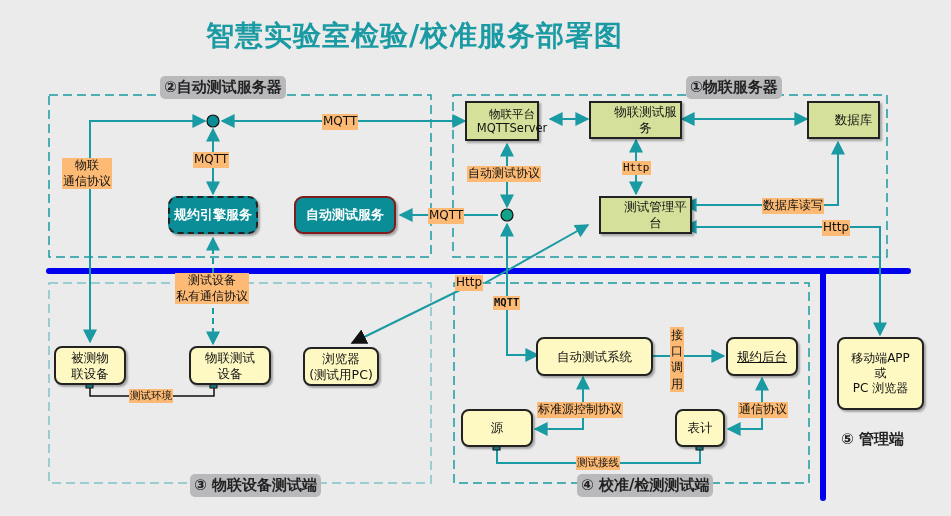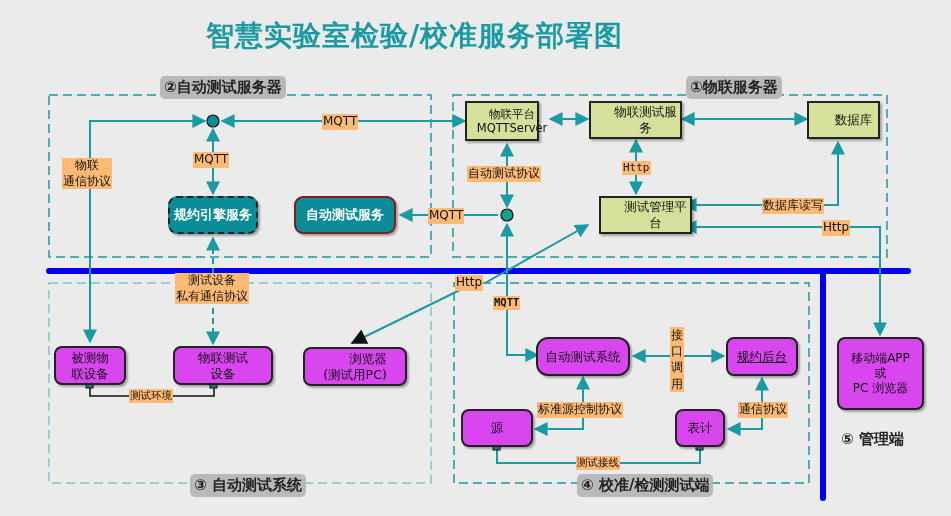--- a/index.html
+++ b/index.html
@@ -6,21 +6,21 @@
   body { width:951px; height:516px; background:#ebebeb; position:relative; overflow:hidden;
          font-family:"DejaVu Sans","Liberation Sans",sans-serif; }
   #diagram { position:absolute; left:0; top:0; }
   .title { position:absolute; left:0; width:829px; top:17px; text-align:center; font-size:28px; font-weight:bold;
            color:#1a9aa2; letter-spacing:1px; }
   .zone-label { position:absolute; background:#b9b9bc; border-radius:5px; font-weight:bold; color:#222;
                 font-size:15px; padding:2px 4px; white-space:nowrap; }
   .node { position:absolute; display:flex; align-items:center; justify-content:center; text-align:center;
           font-size:12.5px; color:#111; box-sizing:border-box; line-height:1.25; white-space:pre-line; }
   .node.green { background:#d5e19a; border:2px solid #222; box-shadow:2px 2px 2px rgba(0,0,0,0.3);padding-left:20px; }
-  .node.cyan { background:#d946ef; border:2px solid #222; border-radius:8px; box-shadow:2px 2px 2px rgba(0,0,0,0.3); }
+  .node.cyan { background:#fef9c3; border:2px solid #222; border-radius:8px; box-shadow:2px 2px 2px rgba(0,0,0,0.3); }
   .node.teal { background:#0a8d96; border:2px solid #7f1d1d; border-radius:9px; color:#fff; font-weight:bold; font-size:13px; box-shadow:2px 2px 2px rgba(0,0,0,0.3);}
   .node.teal.dashed { border:2px dashed #222; }
   .lbl { position:absolute; font-size:12px; color:#111; text-align:center; white-space:pre-line; line-height:1.3; }
   .lbl.bg { background:#fdba74; padding:0 1px;text-align:center; }
   .lbl.small { font-size:10.5px; }
   .lbl.mono { font-family:"DejaVu Sans Mono",monospace; font-size:11px; }
   .side-label { position:absolute; font-weight:bold; font-size:15px; color:#222; white-space:nowrap; }
 </style>
 </head>
 <body>
@@ -91,41 +91,41 @@
   <rect x="86" y="381" width="7" height="7" fill="#1a9aa2" stroke="#111"></rect>
   <rect x="210" y="381" width="7" height="7" fill="#1a9aa2" stroke="#111"></rect>
   <rect x="493" y="443" width="7" height="7" fill="#1a9aa2" stroke="#111"></rect>
   <rect x="696" y="443" width="7" height="7" fill="#1a9aa2" stroke="#111"></rect>
 </svg>
 
 <div class="title">智慧实验室检验/校准服务部署图</div>
 
 <div class="zone-label" style="left:160px;top:76px;">②自动测试服务器</div>
 <div class="zone-label" style="left:686px;top:76px;">①物联服务器</div>
-<div class="zone-label" style="left:190px;top:474px;">③ 自动测试系统</div>
+<div class="zone-label" style="left:190px;top:474px;">③ 物联设备测试端</div>
 <div class="zone-label" style="left:577px;top:474px;">④ 校准/检测测试端</div>
 <div class="side-label" style="left:841px;top:430px;">⑤ 管理端</div>
 
 <div class="node green" style="left:465px;top:101px;width:74px;height:40px;font-size:11.5px;">物联平台
 MQTTServer</div>
 <div class="node green" style="left:589px;top:101px;width:93px;height:38px;">物联测试服务</div>
 <div class="node green" style="left:807px;top:101px;width:73px;height:38px;">数据库</div>
 <div class="node green" style="left:589px;top:196px;width:93px;height:38px;margin-left:10px;">测试管理平台</div>
 
 <div class="node teal dashed" style="left:168px;top:196px;width:90px;height:38px;">规约引擎服务</div>
 <div class="node teal" style="left:294px;top:196px;width:102px;height:38px;">自动测试服务</div>
 
 <div class="node cyan" style="left:54px;top:346px;width:72px;height:39px;">被测物
 联设备</div>
-<div class="node cyan" style="left:173px;top:346px;width:100px;height:39px;">物联测试
+<div class="node cyan" style="left:189px;top:346px;width:82px;height:39px;">物联测试
 设备</div>
-<div class="node cyan" style="left:303px;top:347px;width:104px;height:39px;text-align:right;">浏览器
+<div class="node cyan" style="left:303px;top:347px;width:76px;height:39px;">浏览器
 (测试用PC)</div>
 
-<div class="node cyan" style="left:536px;top:337px;width:94px;height:39px;border-radius:12px;">自动测试系统</div>
+<div class="node cyan" style="left:536px;top:337px;width:117px;height:39px;">自动测试系统</div>
 <div class="node cyan" style="left:726px;top:337px;width:72px;height:39px;text-decoration:underline;">规约后台</div>
 <div class="node cyan" style="left:461px;top:409px;width:72px;height:38px;">源</div>
 <div class="node cyan" style="left:675px;top:409px;width:50px;height:38px;">表计</div>
 
 <div class="node cyan" style="left:837px;top:337px;width:87px;height:73px;font-size:12px;">移动端APP
 或
 PC 浏览器</div>
 
 <div class="lbl bg" style="left:322px;top:114px;">MQTT</div>
 <div class="lbl bg" style="left:193px;top:152px;">MQTT</div>

